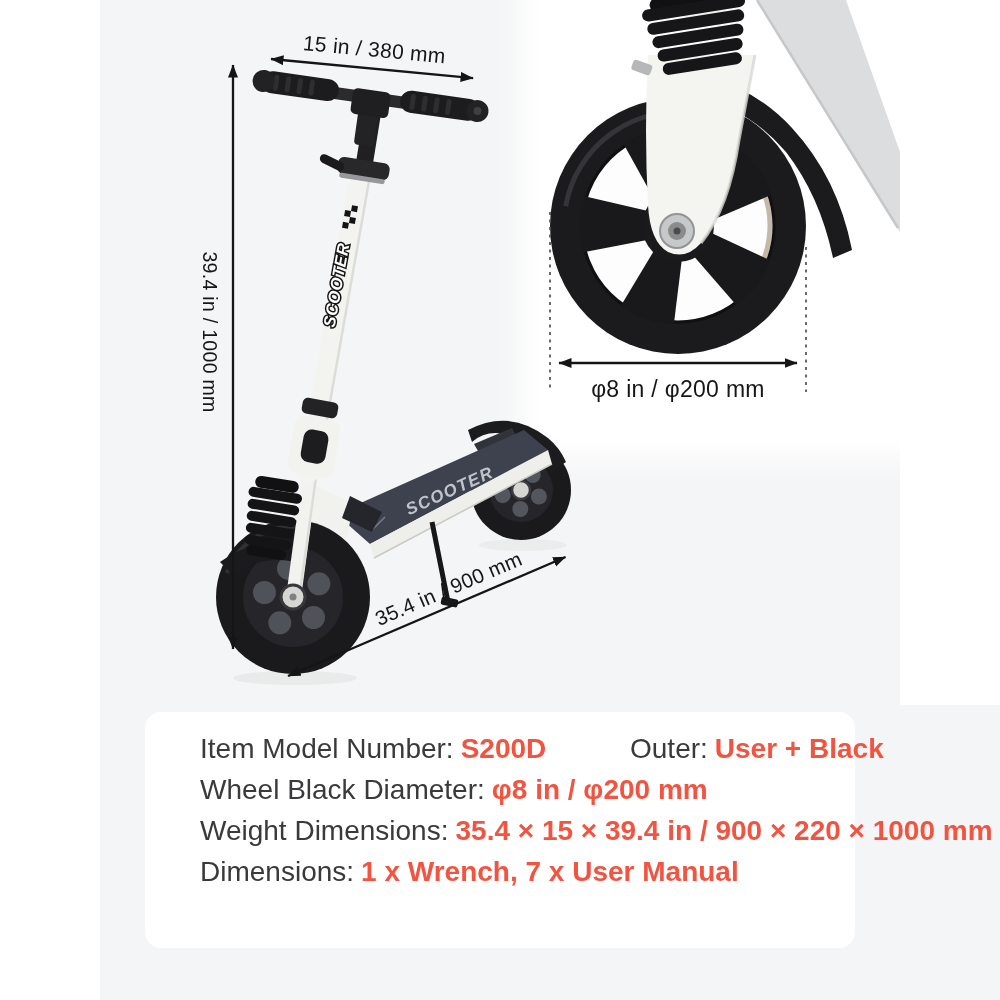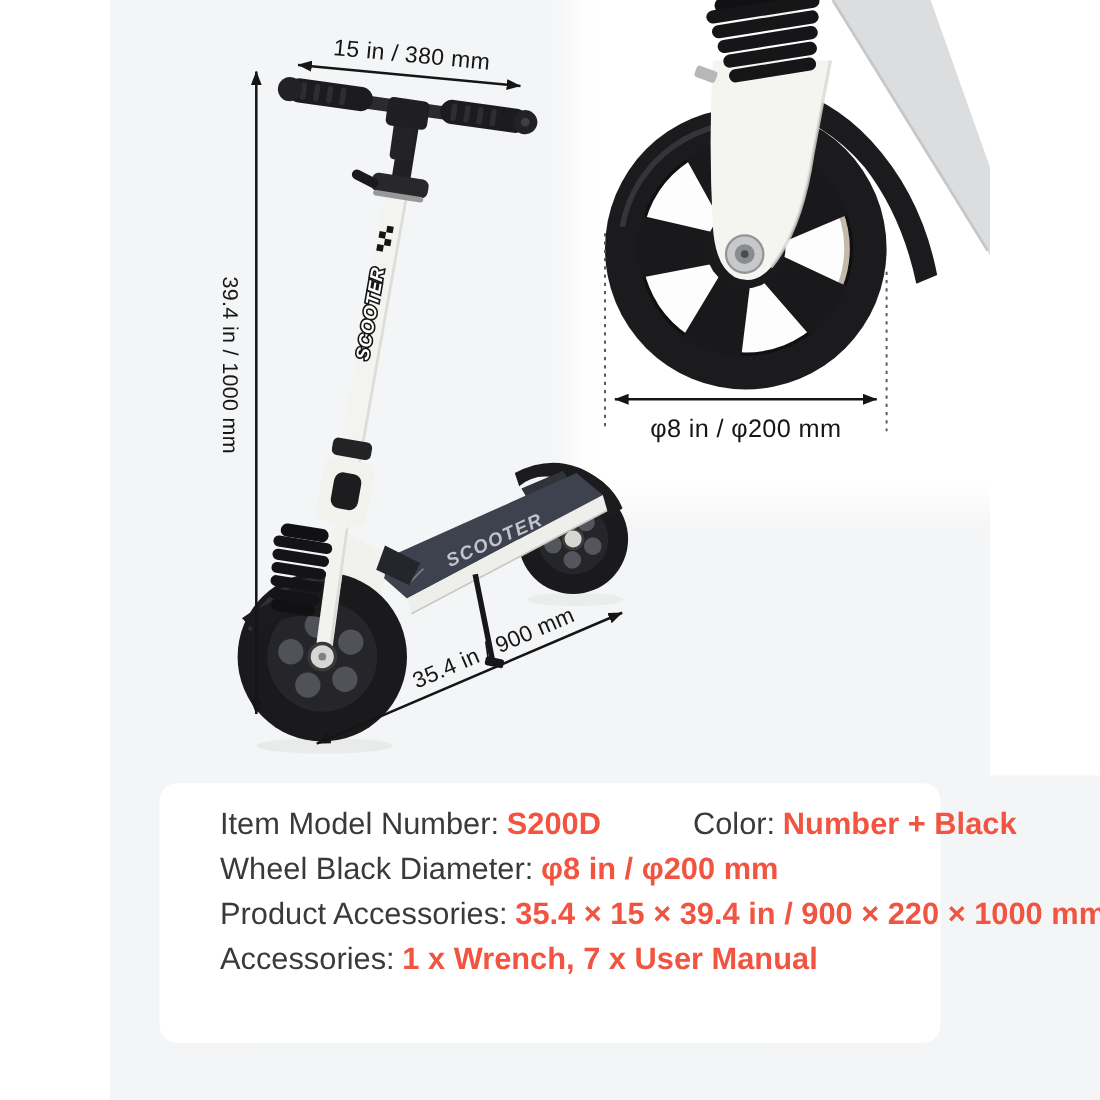--- a/index.html
+++ b/index.html
@@ -221,34 +221,34 @@
     </g>
   </svg>
 
   <div class="spec-panel">
     <div class="spec-grid">
       <div class="spec-row">
         <span class="cell">
           <span class="lbl">Item Model Number:</span><span class="val">S200D</span>
         </span>
         <span class="cell cell-right">
-          <span class="lbl">Color:</span><span class="val">Number + Black</span>
+          <span class="lbl">Outer:</span><span class="val">User + Black</span>
         </span>
       </div>
       <div class="spec-row">
         <span class="cell">
           <span class="lbl">Wheel Black Diameter:</span><span class="val">φ8 in / φ200 mm</span>
         </span>
       </div>
       <div class="spec-row">
         <span class="cell">
-          <span class="lbl">Product Accessories:</span><span class="val">35.4 × 15 × 39.4 in / 900 × 220 × 1000 mm</span>
-        </span>
-      </div>
-      <div class="spec-row">
-        <span class="cell">
-          <span class="lbl">Accessories:</span><span class="val">1 x Wrench, 7 x User Manual</span>
+          <span class="lbl">Weight Dimensions:</span><span class="val">35.4 × 15 × 39.4 in / 900 × 220 × 1000 mm</span>
+        </span>
+      </div>
+      <div class="spec-row">
+        <span class="cell">
+          <span class="lbl">Dimensions:</span><span class="val">1 x Wrench, 7 x User Manual</span>
         </span>
       </div>
     </div>
   </div>
 
 </div>
 
 </body></html>

